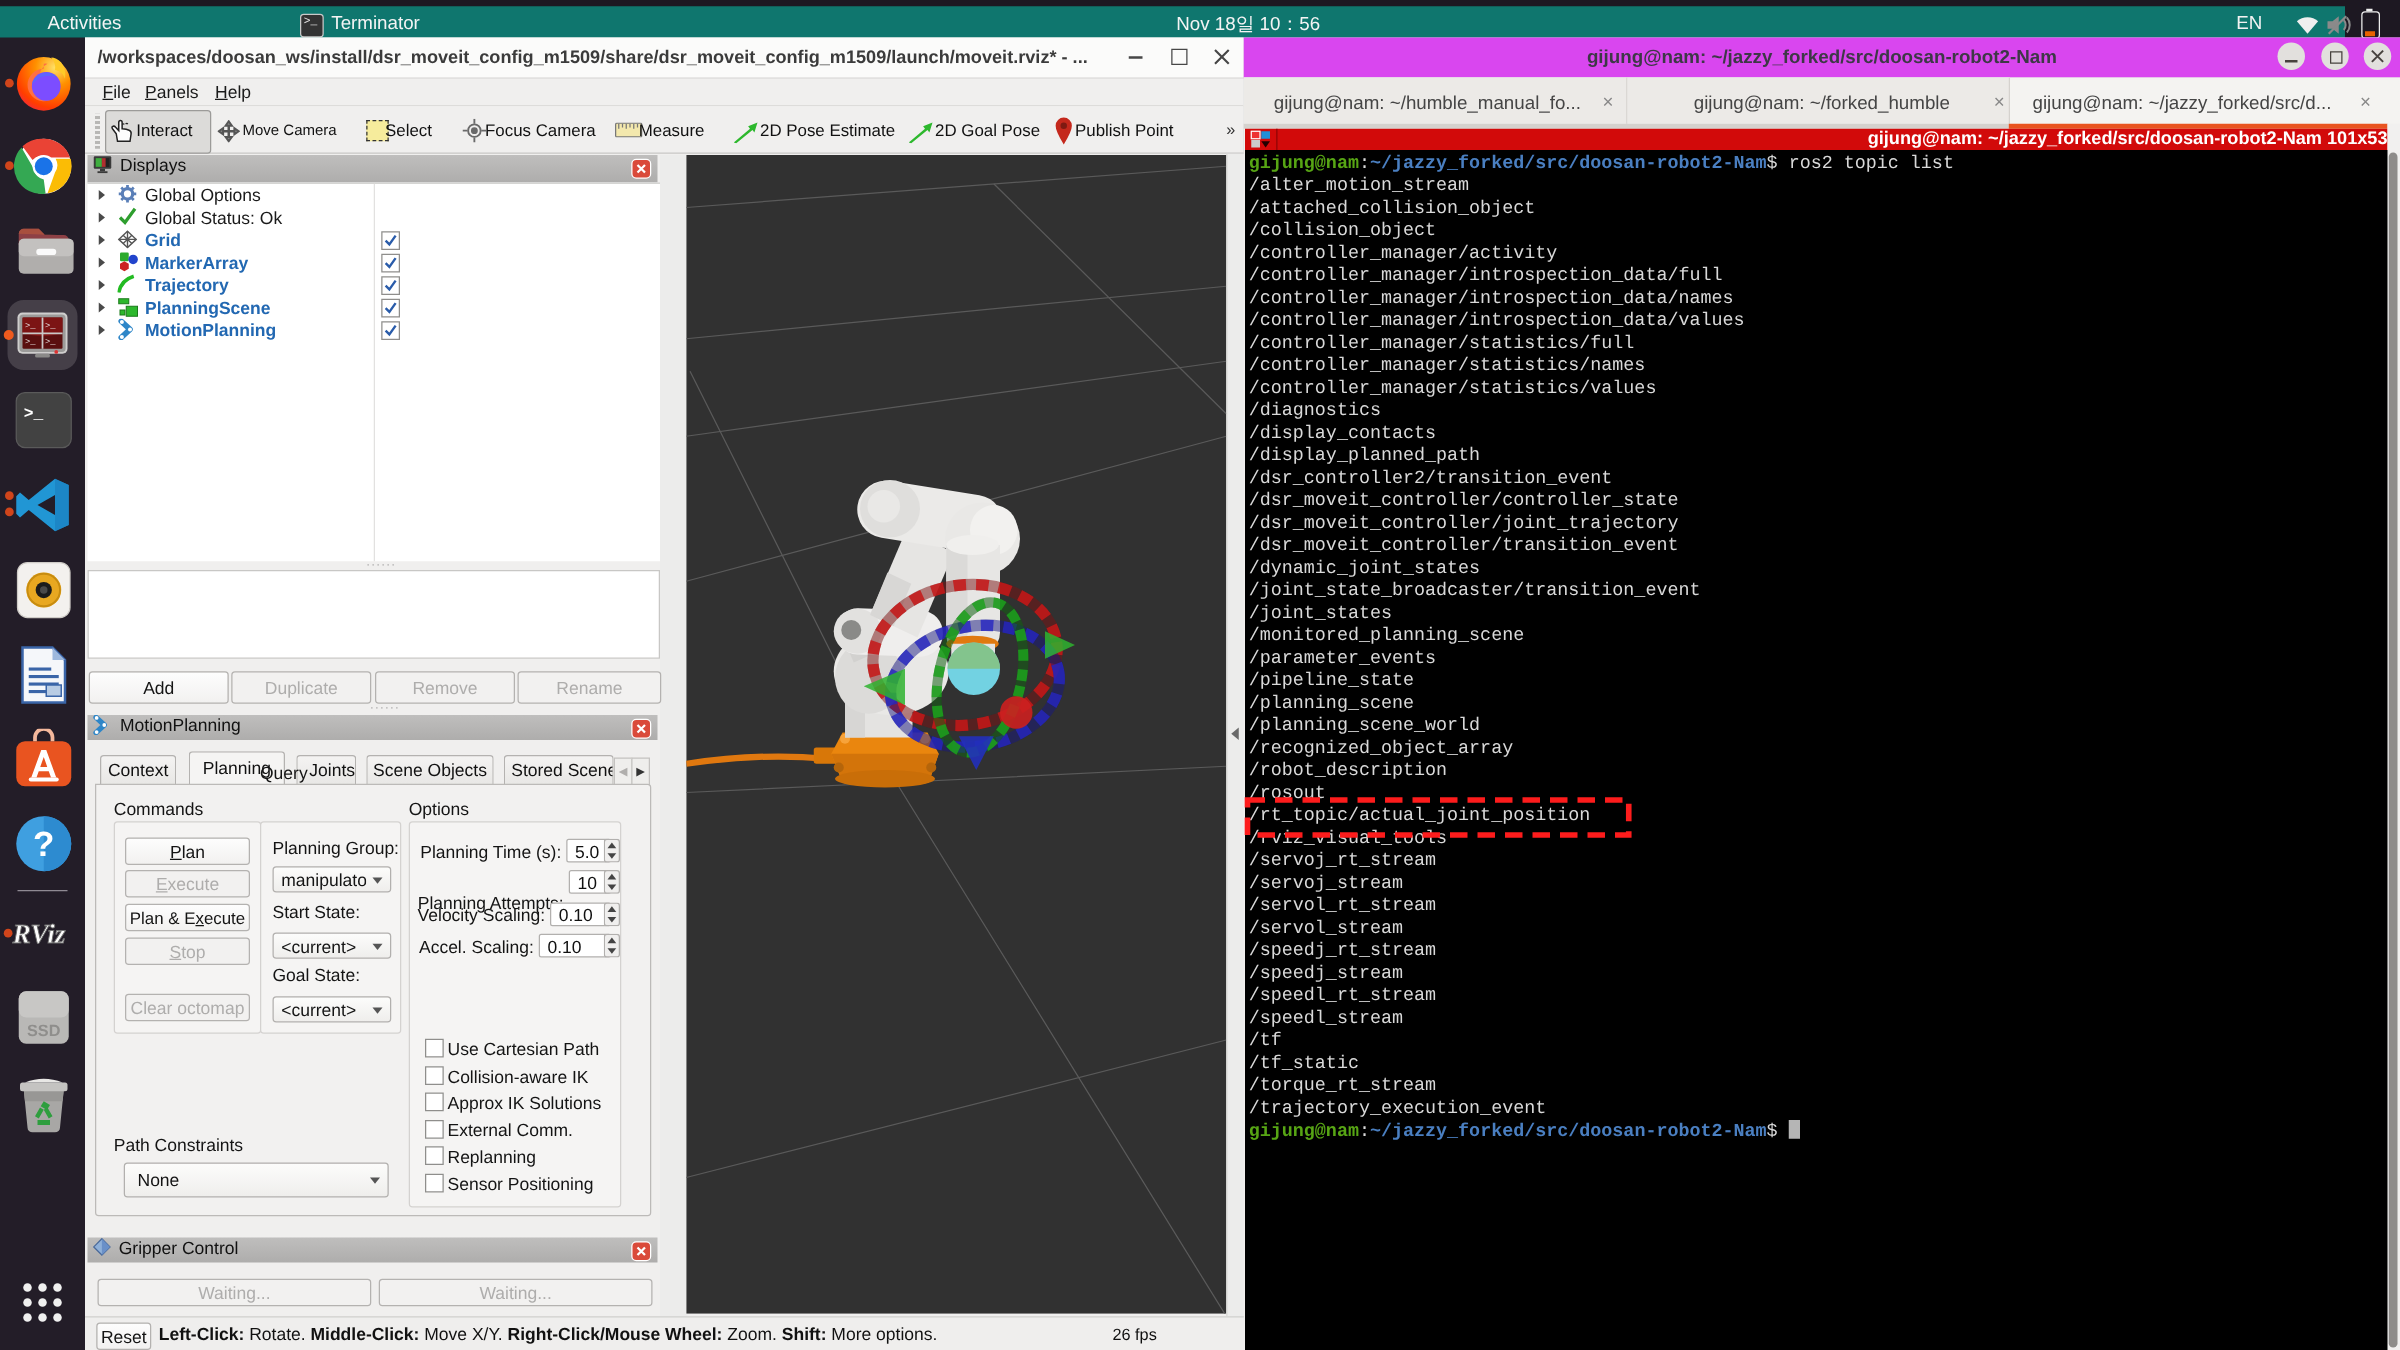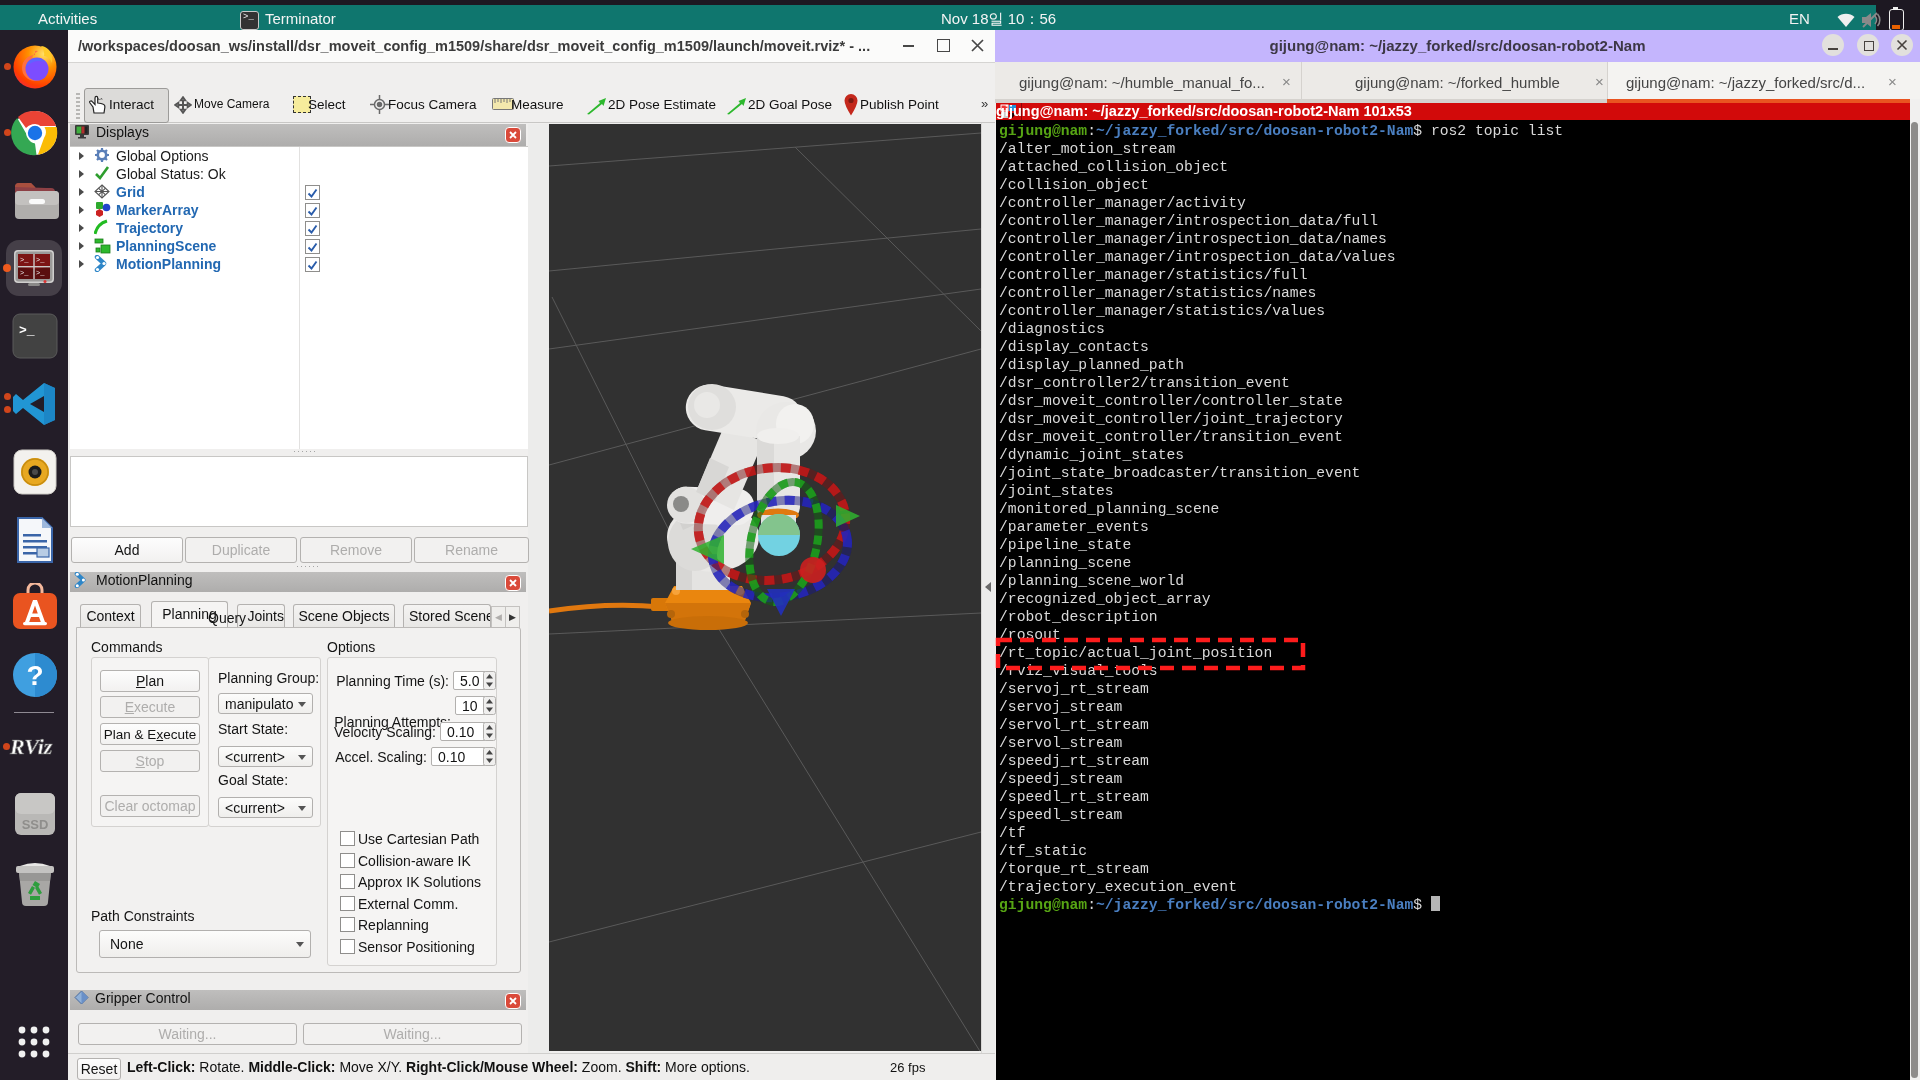--- a/index.html
+++ b/index.html
@@ -184,20 +184,25 @@
 
   <div class="abs" style="left:0;top:0;width:927px;height:32px;background:#fbfbfa;border-bottom:1px solid #d5d4d2">
     <div class="abs" style="left:10px;top:8px;font-size:14.5px;font-weight:bold;color:#3b3b3b">/workspaces/doosan_ws/install/dsr_moveit_config_m1509/share/dsr_moveit_config_m1509/launch/moveit.rviz* - ...</div>
     <div class="abs" style="left:835px;top:15px;width:11px;height:2px;background:#474747"></div>
     <div class="abs" style="left:869px;top:9px;width:11px;height:11px;border:1.6px solid #474747"></div>
     <svg class="abs" style="left:903px;top:9px" width="13" height="13" viewBox="0 0 13 13">
         <path d="M1 1 L12 12 M12 1 L1 12" stroke="#474747" stroke-width="1.7"></path>
       </svg>
   </div>
 
+  <div class="abs" style="left:0;top:33px;width:927px;height:21px;background:#f0efee;border-bottom:1px solid #dddcda">
+    <div class="abs" style="left:14px;top:2px;font-size:14px;color:#1a1a1a"><u>F</u>ile</div>
+    <div class="abs" style="left:48px;top:2px;font-size:14px;color:#1a1a1a"><u>P</u>anels</div>
+    <div class="abs" style="left:104px;top:2px;font-size:14px;color:#1a1a1a"><u>H</u>elp</div>
+  </div>
 
   <div class="abs" style="left:0;top:55px;width:927px;height:37px;background:#f0efee;border-bottom:1px solid #c8c7c5">
     <div class="abs" style="left:8px;top:6px;width:4px;height:28px;background:repeating-linear-gradient(#f0efee 0 2px,#b8b7b5 2px 4px)"></div>
     <div class="abs" style="left:16px;top:3px;width:83px;height:33px;background:#dcdbd9;border:1px solid #9c9b99;border-radius:3px"></div>
     <svg class="abs" style="left:20px;top:10px" width="19" height="20" viewBox="0 0 19 20">
         <path d="M6 18 L5 12 L2 8 q-1-1.5 .5-2 q1-.4 2 .8 L7 9.5 L7 3 q0-1.6 1.4-1.6 q1.3 0 1.3 1.6 L9.7 8 q3.8 .3 5.6 1.2 q1.8 .8 1.6 2.8 L16 18Z" fill="#fdfdfd" stroke="#222" stroke-width="1.2"></path>
         <path d="M9.7 4.5 q.9-.9 1.8 0 M12.5 4.2 q.9-.9 1.8 0" stroke="#222" stroke-width="1" fill="none"></path>
       </svg>
     <div class="abs" style="left:41px;top:12px;font-size:13.5px;color:#111">Interact</div>
     <svg class="abs" style="left:106px;top:11px" width="18" height="18" viewBox="0 0 18 18">
@@ -521,21 +526,21 @@
     </g>
     <path d="M142 425 L175 411 L175 440 Z" fill="#2fb32f" opacity="0.85"></path>
     <path d="M311 392 L287 381 L287 403 Z" fill="#2fb32f" opacity="0.85"></path>
     <circle cx="264" cy="446" r="13" fill="#cc2020" opacity="0.9"></circle>
     <path d="M232 492 L218 465 L246 465 Z" fill="#2230bb" opacity="0.9"></path>
   </svg>
 </div>
 
 <div class="abs" style="left:995px;top:30px;width:925px;height:1050px;background:#f1f0ef">
 
-  <div class="abs" style="left:0;top:0;width:925px;height:32px;background:#c4b5fd;border-bottom:1px solid #dcdad7">
+  <div class="abs" style="left:0;top:0;width:925px;height:32px;background:#d946ef;border-bottom:1px solid #dcdad7">
     <div class="abs" style="left:0;right:0;top:7px;text-align:center;font-size:15px;font-weight:bold;color:#3d3846">gijung@nam: ~/jazzy_forked/src/doosan-robot2-Nam</div>
     <div class="abs" style="left:827px;top:4px;width:22px;height:22px;border-radius:50%;background:#e2e0dd">
         <div class="abs" style="left:6px;top:14px;width:10px;height:2px;background:#47423e"></div>
       </div>
     <div class="abs" style="left:862px;top:4px;width:22px;height:22px;border-radius:50%;background:#e2e0dd">
         <div class="abs" style="left:6.5px;top:6.5px;width:8px;height:8px;border:1.6px solid #47423e"></div>
       </div>
     <div class="abs" style="left:896px;top:4px;width:22px;height:22px;border-radius:50%;background:#e2e0dd">
         <svg class="abs" style="left:5px;top:5px" width="12" height="12" viewBox="0 0 12 12">
           <path d="M1.5 1.5 L10.5 10.5 M10.5 1.5 L1.5 10.5" stroke="#47423e" stroke-width="1.6"></path>
@@ -557,21 +562,21 @@
   <div class="abs" style="left:612px;top:69px;width:303px;height:3.5px;background:#e95420"></div>
 
   <div class="abs" style="left:1px;top:72.5px;width:914px;height:17.5px;background:#d20a0a">
     <svg class="abs" style="left:4px;top:1.5px" width="17" height="15" viewBox="0 0 17 15">
         <rect x="1" y="1" width="7" height="6" fill="#e33" stroke="#fff" stroke-width="1"></rect>
         <rect x="9" y="1" width="7" height="6" fill="#2090d8"></rect>
         <rect x="1" y="8" width="7" height="6" fill="#ccc"></rect>
         <path d="M9 9 h7 l-3.5 5Z" fill="#200"></path>
       </svg>
     <div class="abs" style="left:25px;top:0;width:1px;height:17.5px;background:#8e0404"></div>
-    <div class="abs" style="left:0;right:0;top:0.5px;text-align:left;font-size:14.5px;font-weight:bold;color:#fff">gijung@nam: ~/jazzy_forked/src/doosan-robot2-Nam 101x53</div>
+    <div class="abs" style="left:0;right:0;top:0.5px;text-align:right;font-size:14.5px;font-weight:bold;color:#fff">gijung@nam: ~/jazzy_forked/src/doosan-robot2-Nam 101x53</div>
   </div>
 
   <div class="abs" style="left:915px;top:69px;width:10px;height:981px;background:#f1f0ef"></div>
   <div class="abs" style="left:915.5px;top:92px;width:7px;height:956px;background:#8e8c8a;border-radius:4px"></div>
   <div class="abs" style="left:1px;top:90px;width:914px;height:960px;background:#000"></div>
   <pre class="abs term" style="left:4px;top:92px;margin:0;color:#d9d9d9"><span class="tg">gijung@nam</span>:<span class="tb">~/jazzy_forked/src/doosan-robot2-Nam</span>$ ros2 topic list
 /alter_motion_stream
 /attached_collision_object
 /collision_object
 /controller_manager/activity

